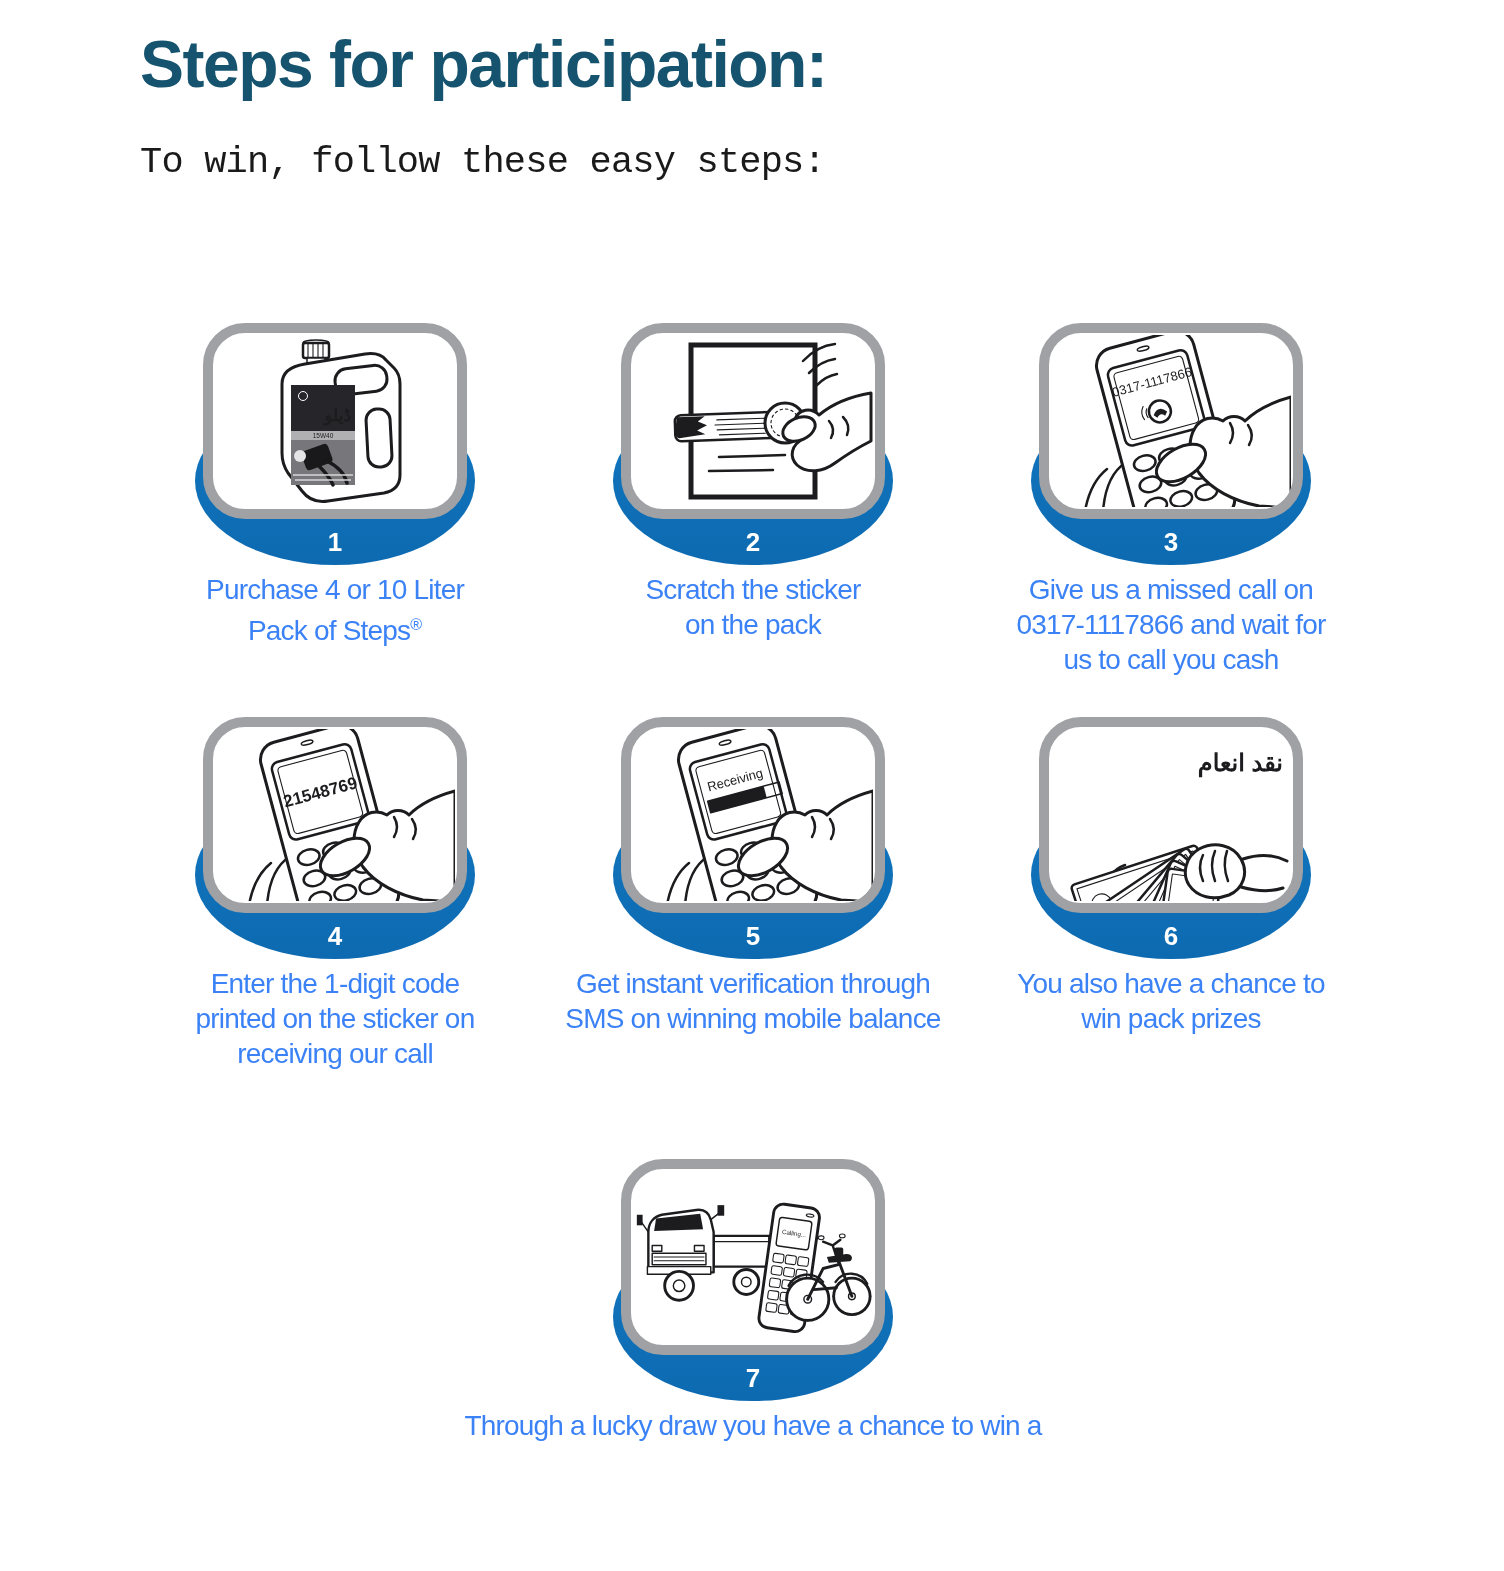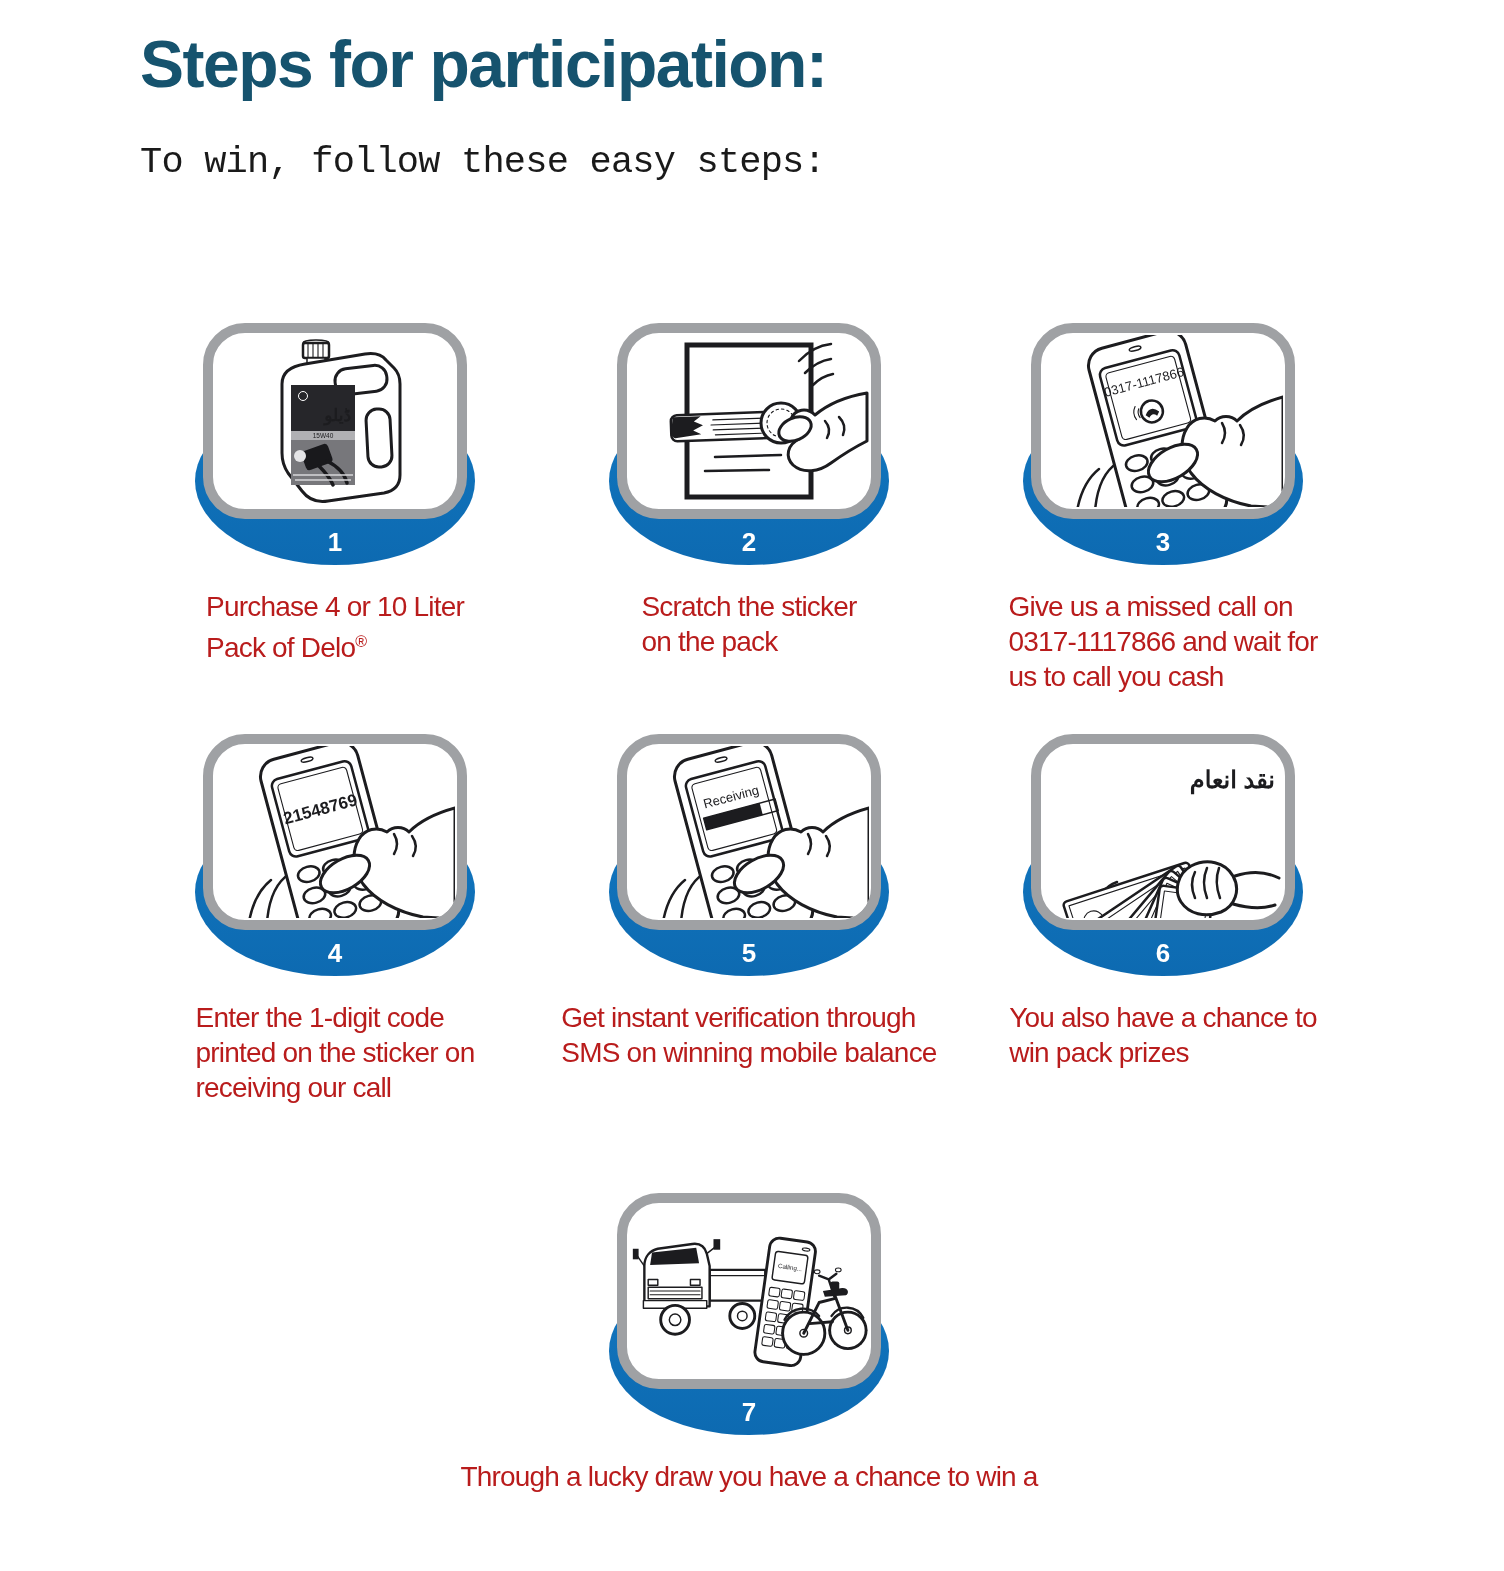--- a/index.html
+++ b/index.html
@@ -1,34 +1,34 @@
 <!DOCTYPE html>
 <html><head>
 <meta charset="utf-8">
 <style>
   html,body{margin:0;padding:0;background:#ffffff;}
   body{width:1504px;font-family:"Liberation Sans",sans-serif;color:#231f20;}
-  .page{padding:30px 16px 40px 0;}
+  .page{padding:30px 8px 40px 0;}
   .title{margin:0 0 0 140px;font-size:66px;font-weight:bold;letter-spacing:-1.5px;color:#16536e;line-height:1.05;}
   .subtitle{margin:42px 0 0 140px;font-size:37px;letter-spacing:-0.8px;color:#1a1a1a;font-family:Liberation Mono, monospace;}
   .row{display:flex;justify-content:space-between;padding:0 120px 0 130px;}
   .row1{margin-top:140px;}
   .row2{margin-top:40px;}
   .row3{margin-top:88px;justify-content:center;}
   .col{width:410px;display:flex;flex-direction:column;align-items:center;}
   .col.wide{width:700px;}
   .tile{position:relative;width:280px;height:242px;flex:0 0 auto;}
   .badge-ellipse{position:absolute;left:0;top:74px;width:280px;height:168px;border-radius:50%;
     background:linear-gradient(180deg,#1277c0 0%,#0d6ab1 100%);z-index:0;}
   .card{position:absolute;left:8px;top:0;width:244px;height:176px;background:#fff;
     border:10px solid #9fa1a4;border-radius:42px;z-index:1;overflow:hidden;
     display:flex;align-items:center;justify-content:center;}
   .num{position:absolute;left:0;right:0;top:200px;z-index:2;text-align:center;
     color:#ffffff;font-size:26px;font-weight:bold;line-height:38px;}
-  .caption{margin-top:24px;font-size:28px;line-height:35px;letter-spacing:-0.8px;text-align:left;color:#b91c1c;}
+  .caption{margin-top:7px;font-size:28px;line-height:35px;letter-spacing:-0.8px;text-align:center;color:#3b82f6;}
   .caption div{white-space:nowrap;}
   .caption sup{font-size:16px;letter-spacing:0;}
   
   .s{fill:none;stroke:#1c1c1f;stroke-width:2.5;stroke-linecap:round;stroke-linejoin:round;}
   .f{fill:#ffffff;stroke:#1c1c1f;stroke-width:2.5;stroke-linecap:round;stroke-linejoin:round;}
   .dk{fill:#1c1c1f;stroke:none;}
   .w3{stroke-width:3;}
   .w15{stroke-width:1.5;}
   .w1{stroke-width:1.1;}
   svg text{font-family:"Liberation Sans",sans-serif;fill:#1c1c1f;}
@@ -69,21 +69,21 @@
             <rect x="88" y="112" width="28" height="20" rx="4" transform="rotate(-20 102 122)" fill="#19191c"></rect>
             <path fill="none" stroke="#19191c" stroke-width="3.5" stroke-linecap="round" d="M112,126 C124,132 130,140 132,148 M104,131 C112,139 116,145 118,150"></path>
             <circle cx="85" cy="121" r="6" fill="#e4e4e6"></circle>
             <path stroke="#d8d8da" stroke-width="1.5" fill="none" d="M78,140 H138 M80,145 H136"></path>
           </svg>
         </div>
         <div class="num">1</div>
       </div>
       <div class="caption">
         <div>Purchase 4 or 10 Liter</div>
-        <div><span>Pack of Delo</span><sup>®</sup></div>
+        <div><span>Pack of Steps</span><sup>®</sup></div>
       </div>
     </div>
 
     <div class="col">
       <div class="tile">
         <div class="badge-ellipse"></div>
         <div class="card">
           <svg width="240" height="172" viewBox="0 0 240 172">
 
             <rect x="58" y="10" width="124" height="152" fill="#ffffff" stroke="#1c1c1f" stroke-width="5"></rect>

